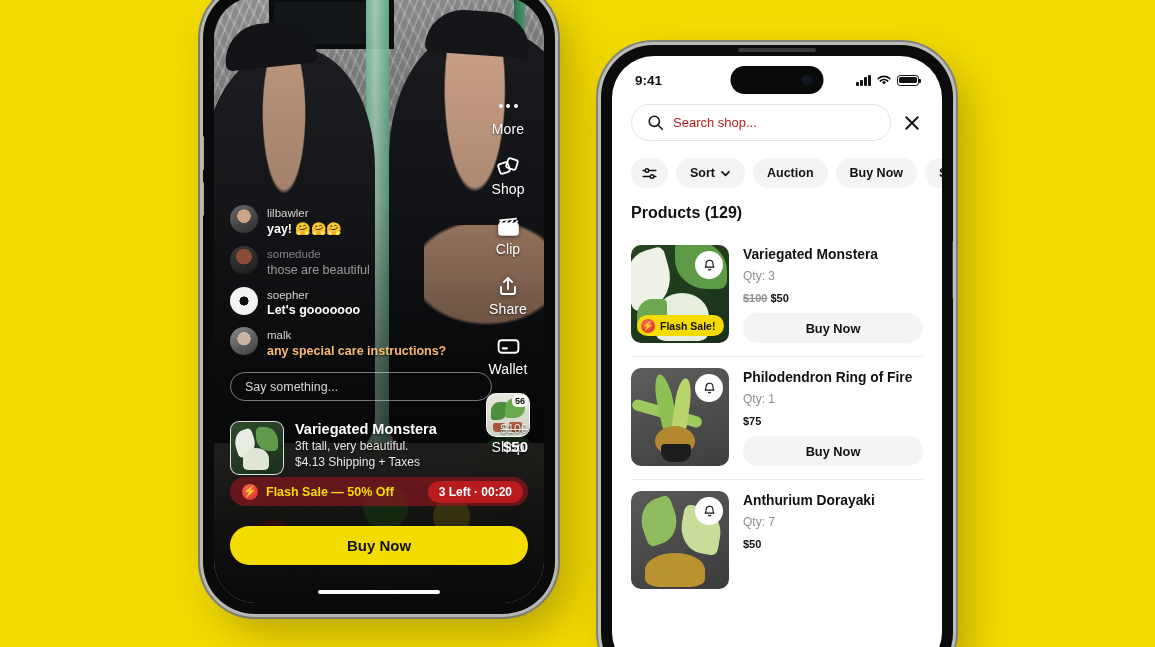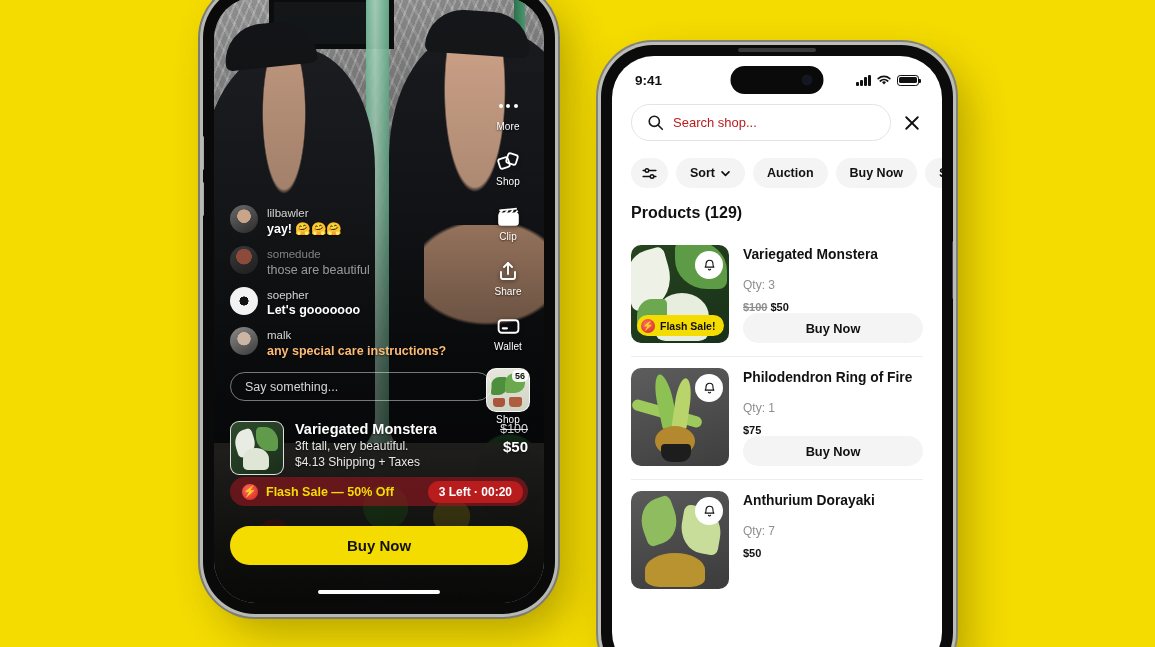--- a/index.html
+++ b/index.html
@@ -89,21 +89,21 @@
   .live-scrim {
     position: absolute; inset: 0;
     background: linear-gradient(180deg, rgba(0,0,0,.06) 0%, rgba(0,0,0,.24) 34%, rgba(0,0,0,.58) 62%, rgba(0,0,0,.86) 100%);
   }
 
   
   .rail { position: absolute; right: 7px; top: 96px; width: 58px; text-align: center; color: #fff; }
   .rail-item { margin-bottom: 16px; }
   .rail-ico { height: 26px; display:flex; align-items:center; justify-content:center; }
   .rail-ico svg { display: block; filter: drop-shadow(0 1px 2px rgba(0,0,0,.55)); }
-  .rail-lbl { font-size: 10px; margin-top: 2px; text-shadow: 0 1px 2px rgba(0,0,0,.7); letter-spacing: .1px; }
+  .rail-lbl { font-size: 14px; margin-top: 2px; text-shadow: 0 1px 2px rgba(0,0,0,.7); letter-spacing: .1px; }
   .dots { display: flex; gap: 3.5px; justify-content: center; height: 26px; align-items: center; }
   .dots i { width: 4px; height: 4px; border-radius: 50%; background: #fff; display: block; }
   .shop-thumb {
     width: 44px; height: 44px; border-radius: 10px; margin: 0 auto;
     background: linear-gradient(180deg,#e9e6dd,#cdd3c4);
     position: relative; overflow: hidden; border: 1.5px solid rgba(255,255,255,.75);
   }
   .shop-thumb .leaf { position: absolute; border-radius: 50% 12% 50% 12%; background: #4d8f3c; }
   .shop-thumb .l1 { left: 4px; top: 8px; width: 16px; height: 18px; }
   .shop-thumb .l2 { left: 18px; top: 4px; width: 20px; height: 20px; background:#6aa94e; }
@@ -267,21 +267,21 @@
   .sale-tag .bolt {
     width: 14px; height: 14px; border-radius: 50%;
     background: radial-gradient(circle at 40% 35%, #ff7060, #cf2222);
     display: flex; align-items: center; justify-content: center;
   }
   .sale-tag .bolt span { color: #ffe14d; font-size: 9.5px; line-height: 1; }
   .sale-tag .t { font-size: 10.5px; font-weight: 700; color: #111; }
 
   .pinfo { flex: 1; min-width: 0; padding-top: 2px; display: flex; flex-direction: column; }
   .pname { font-size: 13.8px; font-weight: 700; color: #111; }
-  .pqty { font-size: 12px; color: #8e8e8e; margin-top: 16px; }
+  .pqty { font-size: 12px; color: #8e8e8e; margin-top: 7px; }
   .pprice { margin-top: 9px; font-size: 11px; font-weight: 700; color: #111; }
   .pprice .old { color: #8e8e8e; text-decoration: line-through; font-weight: 700; margin-right: 3px; }
   .buy-sm {
     margin-top: auto; height: 30px; background: #F4F4F4; border-radius: 16px;
     display: flex; align-items: center; justify-content: center;
     font-size: 12.8px; font-weight: 700; color: #111;
   }
 </style>
 </head>
 <body>

